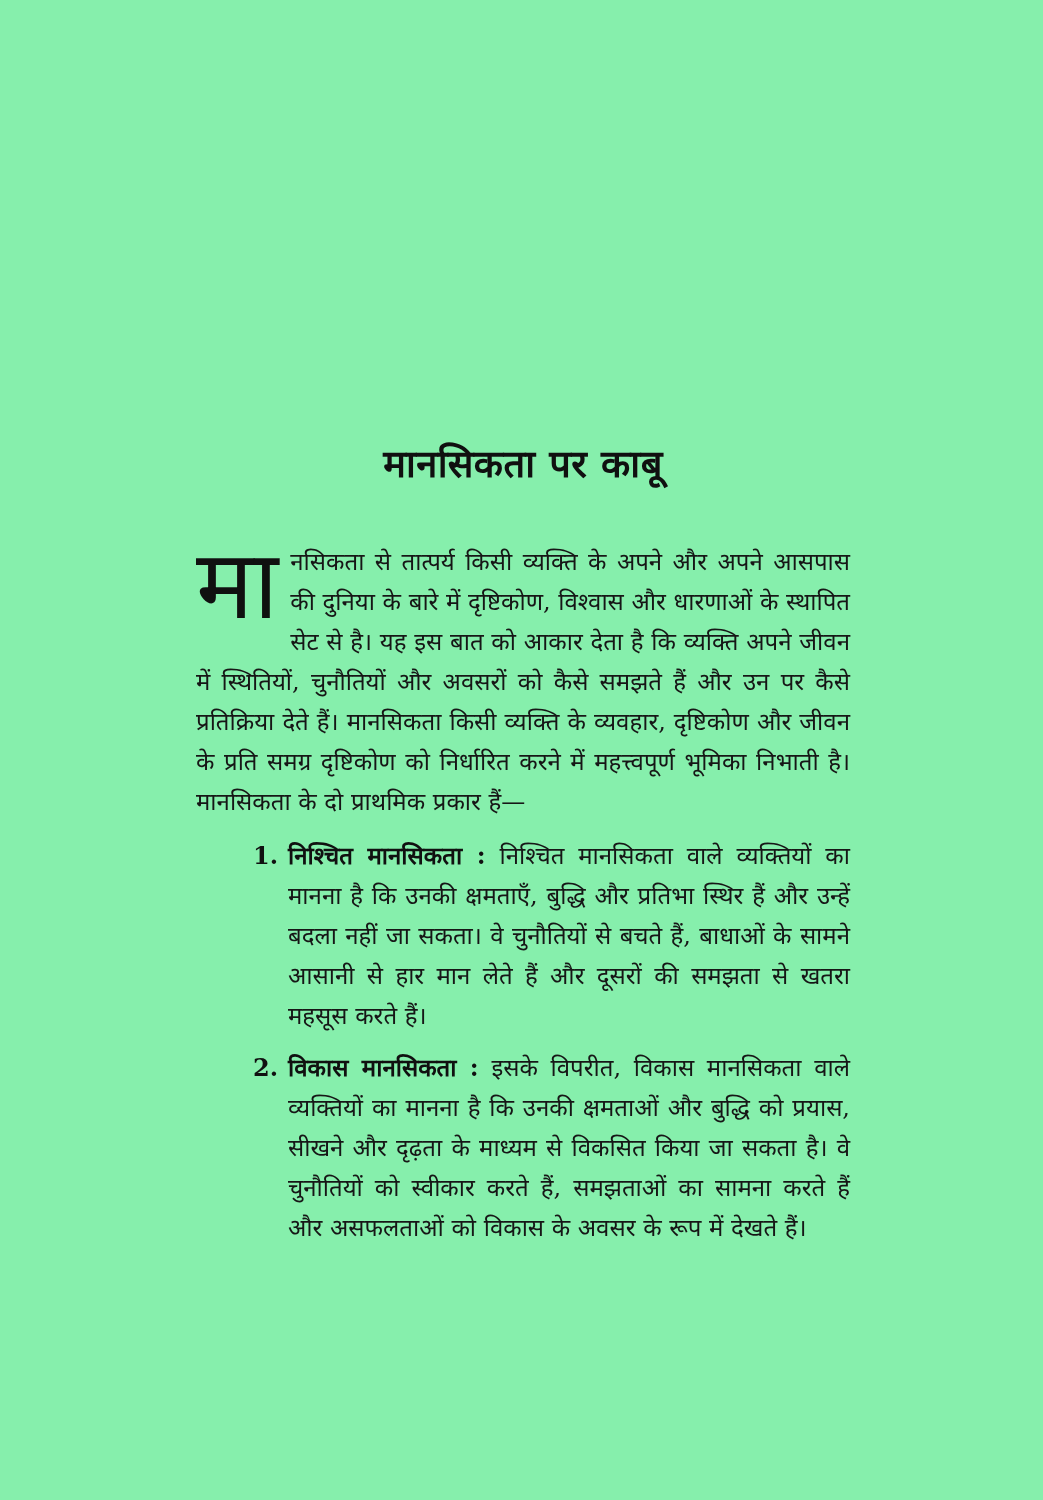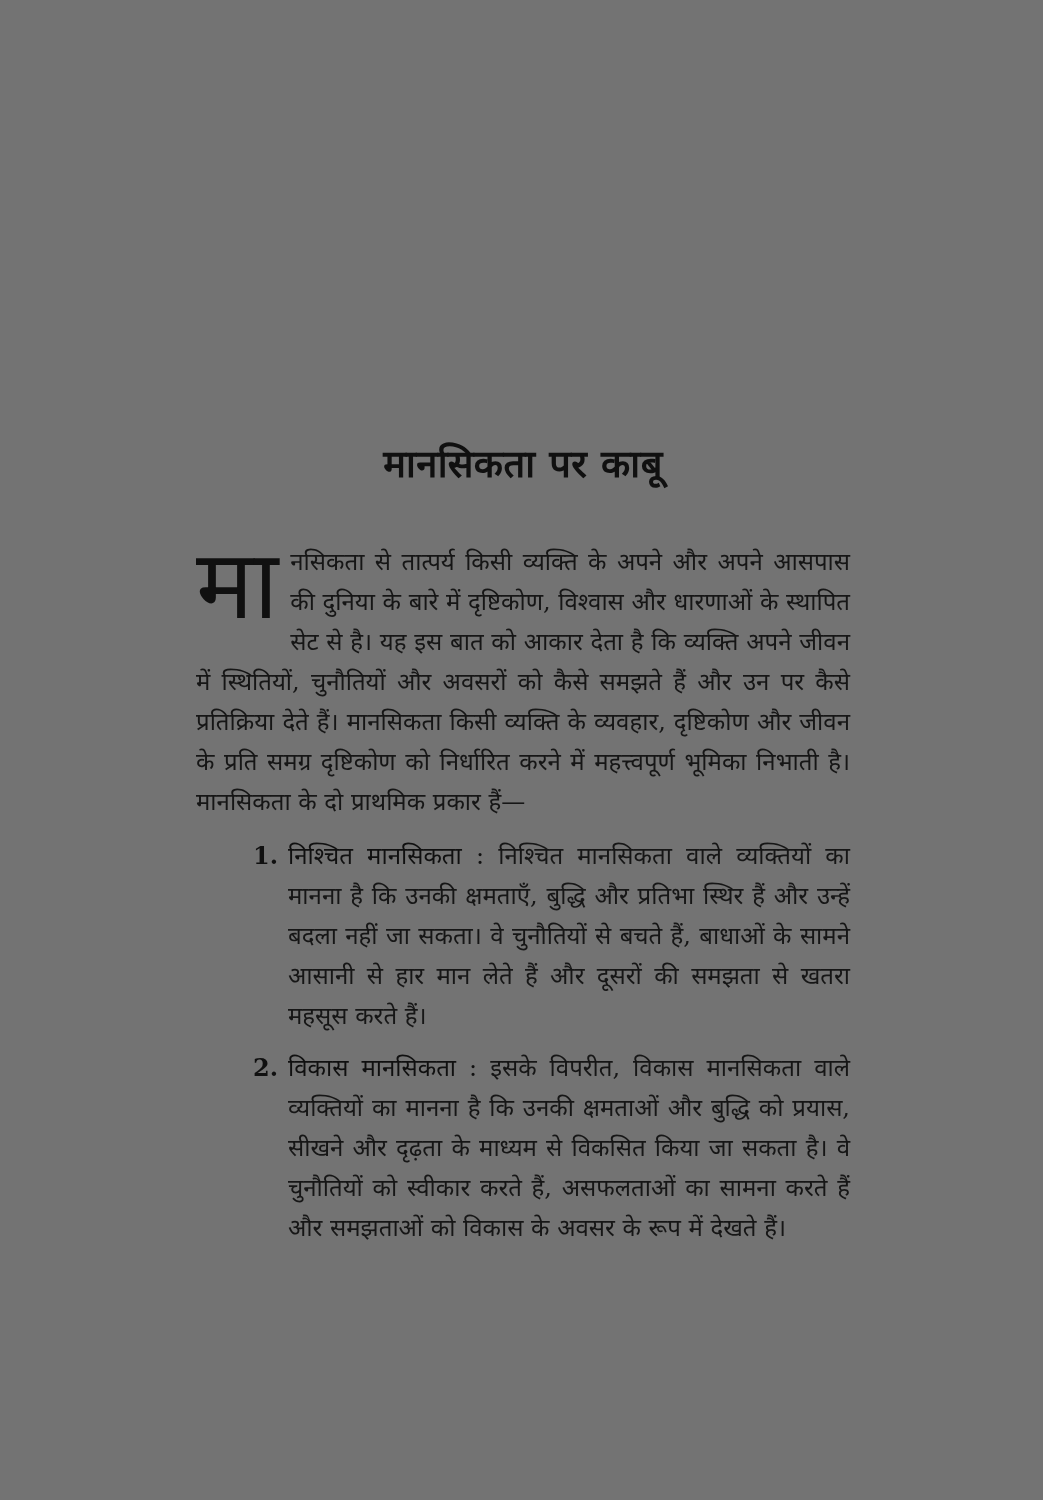--- a/index.html
+++ b/index.html
@@ -6,21 +6,21 @@
       margin: 0;
       padding: 0;
       background: #e8e8e8;
       font-family: "DejaVu Serif", "DejaVu Sans", serif;
     }
     .page {
       position: relative;
       width: 1043px;
       height: 1500px;
       margin: 0 auto;
-      background: #737373;
+      background: #86efac;
       color: #141414;
       overflow: hidden;
     }
     .content {
       position: absolute;
       left: 196px;
       top: 436px;
       width: 654px;
     }
     .chapter-title {
@@ -64,21 +64,21 @@
       color: #101010;
     }
     .item-body {
       flex: 1;
       font-size: 24px;
       line-height: 40px;
       text-align: justify;
       color: #161616;
     }
     .item-label {
-      font-weight: 400;
+      font-weight: 700;
       color: #101010;
     }
   </style>
 </head>
 <body>
 
 <div class="page">
   <div class="content">
 
     <h1 class="chapter-title">मानसिकता पर काबू</h1>
@@ -87,19 +87,19 @@
 
     <ol class="mindset-list">
 
       <li class="list-item">
         <span class="item-number">1.</span>
         <span class="item-body"><span class="item-label">निश्चित मानसिकता :</span> <span>निश्चित मानसिकता वाले व्यक्तियों का मानना है कि उनकी क्षमताएँ, बुद्धि और प्रतिभा स्थिर हैं और उन्हें बदला नहीं जा सकता। वे चुनौतियों से बचते हैं, बाधाओं के सामने आसानी से हार मान लेते हैं और दूसरों की समझता से खतरा महसूस करते हैं।</span></span>
       </li>
 
       <li class="list-item">
         <span class="item-number">2.</span>
-        <span class="item-body"><span class="item-label">विकास मानसिकता :</span> <span>इसके विपरीत, विकास मानसिकता वाले व्यक्तियों का मानना है कि उनकी क्षमताओं और बुद्धि को प्रयास, सीखने और दृढ़ता के माध्यम से विकसित किया जा सकता है। वे चुनौतियों को स्वीकार करते हैं, असफलताओं का सामना करते हैं और समझताओं को विकास के अवसर के रूप में देखते हैं।</span></span>
+        <span class="item-body"><span class="item-label">विकास मानसिकता :</span> <span>इसके विपरीत, विकास मानसिकता वाले व्यक्तियों का मानना है कि उनकी क्षमताओं और बुद्धि को प्रयास, सीखने और दृढ़ता के माध्यम से विकसित किया जा सकता है। वे चुनौतियों को स्वीकार करते हैं, समझताओं का सामना करते हैं और असफलताओं को विकास के अवसर के रूप में देखते हैं।</span></span>
       </li>
 
     </ol>
 
   </div>
 </div>
 
 </body></html>

